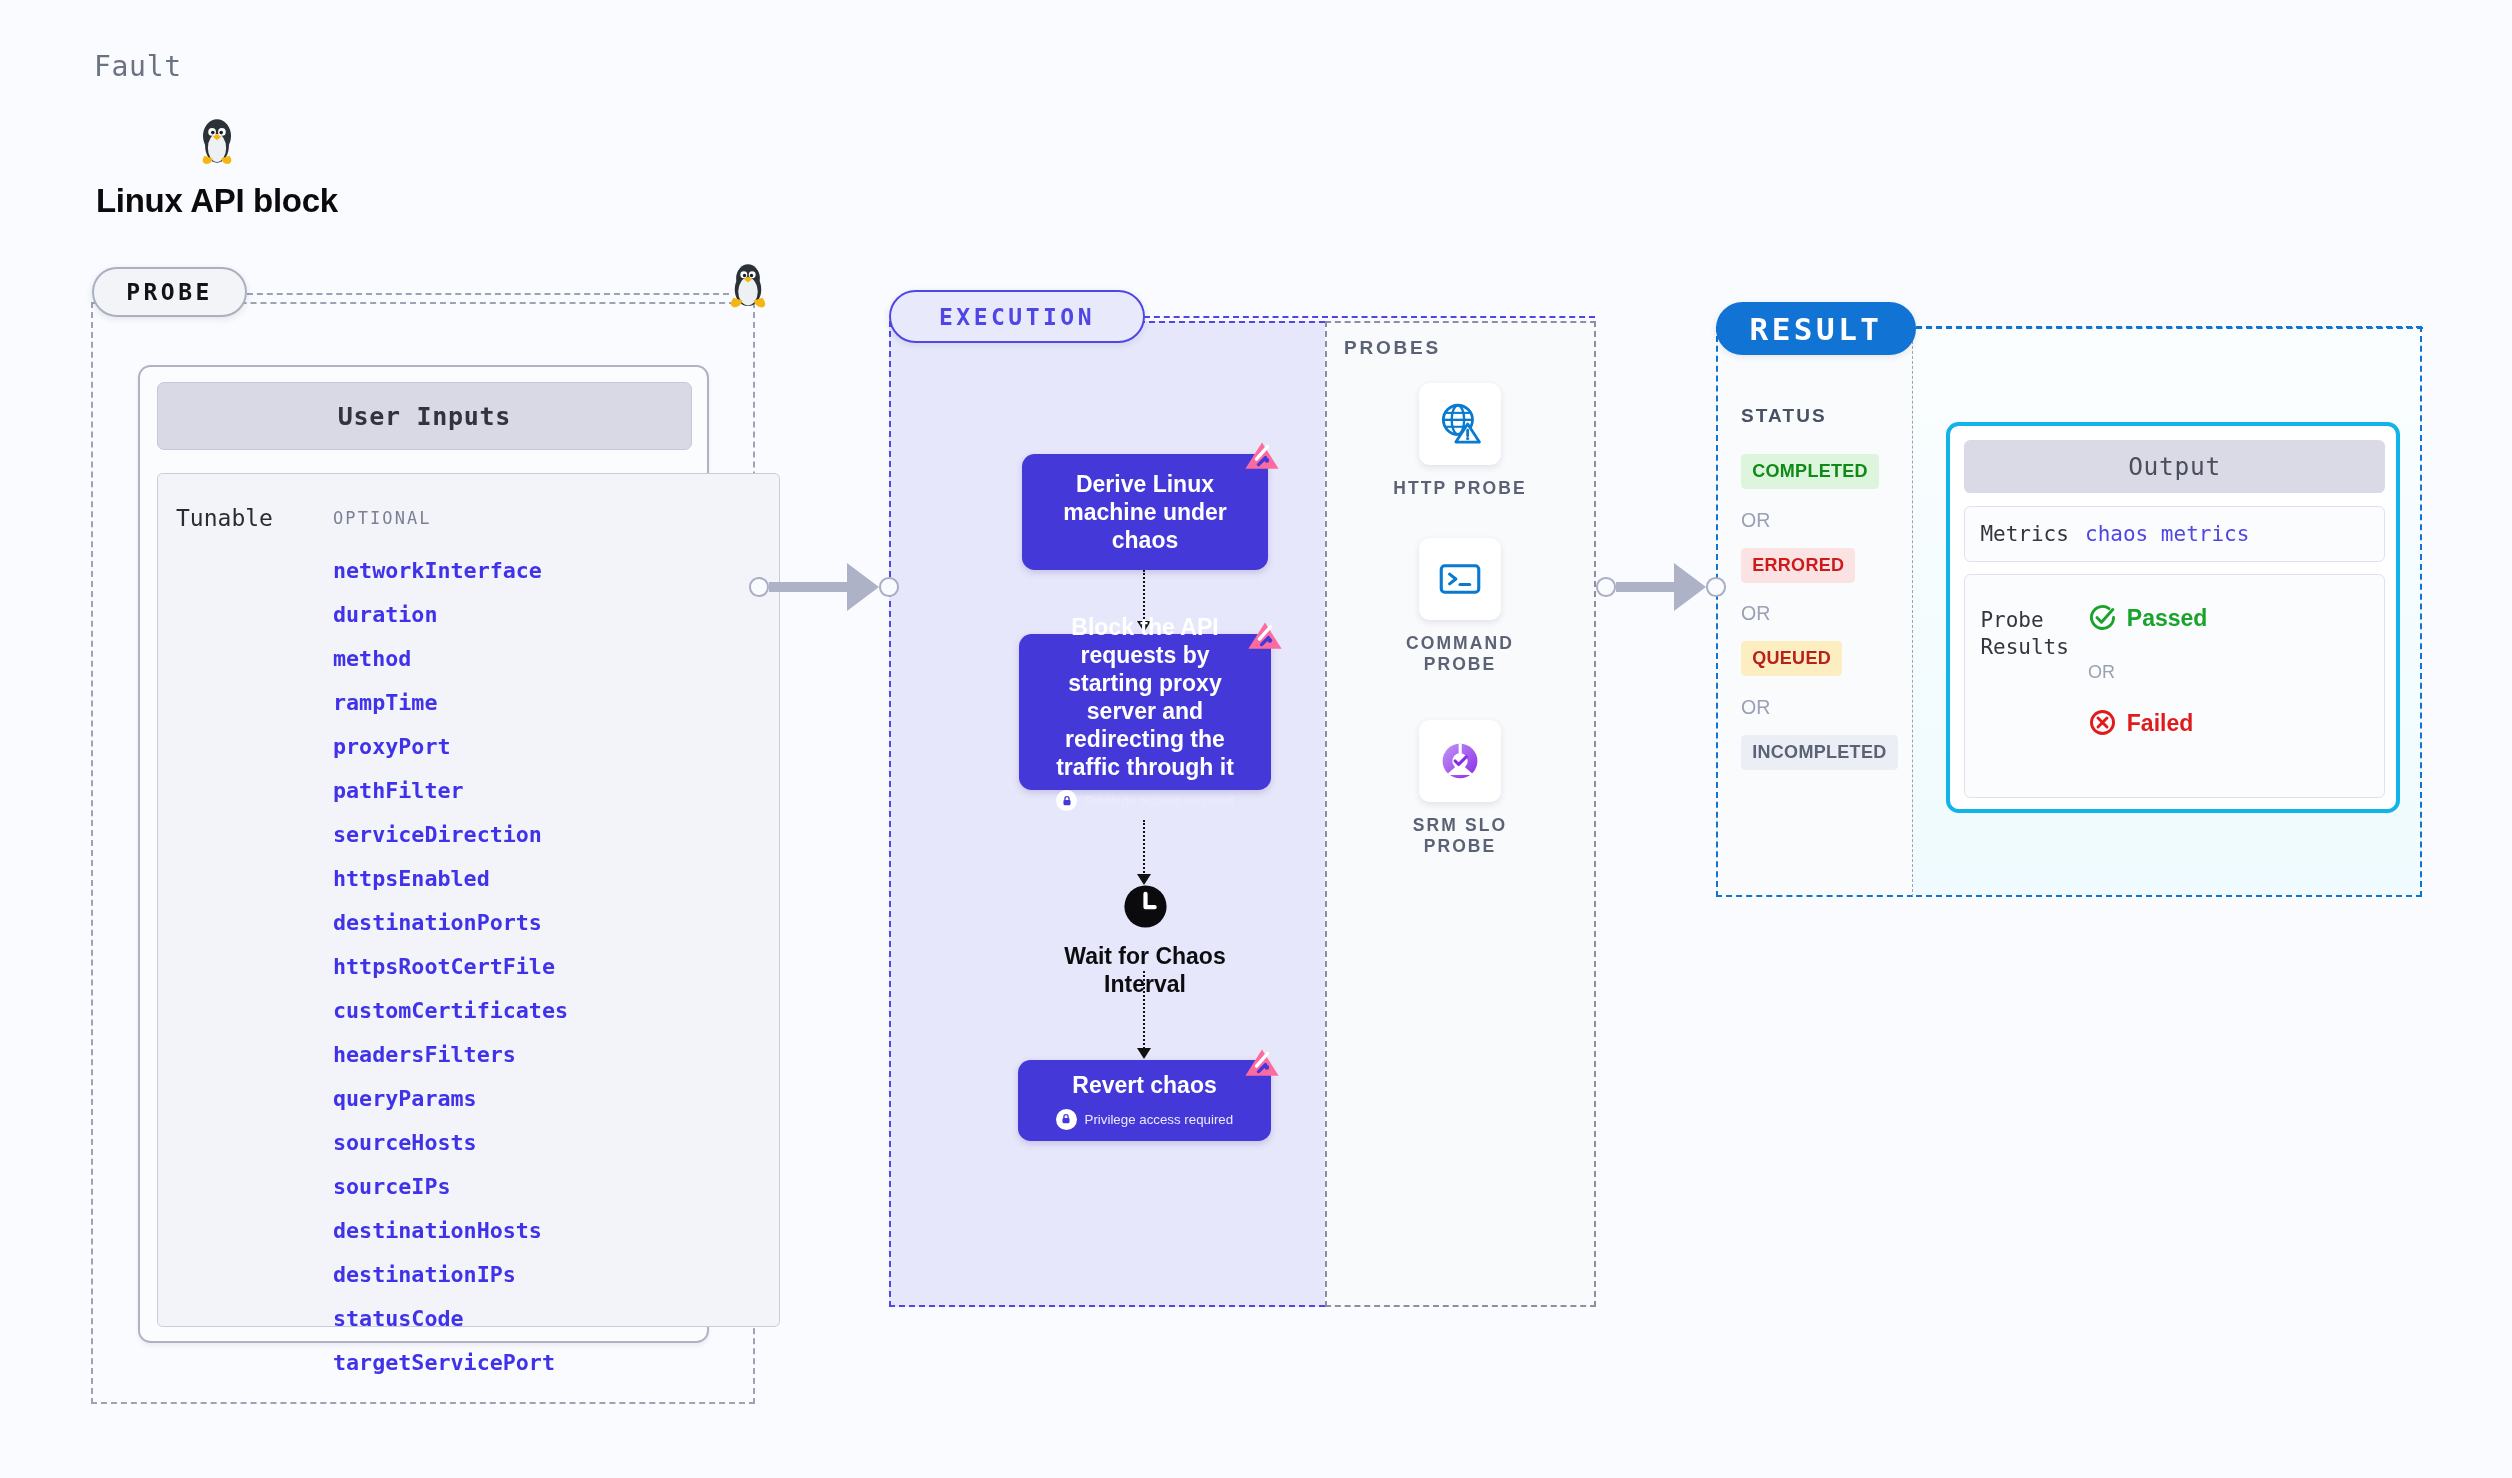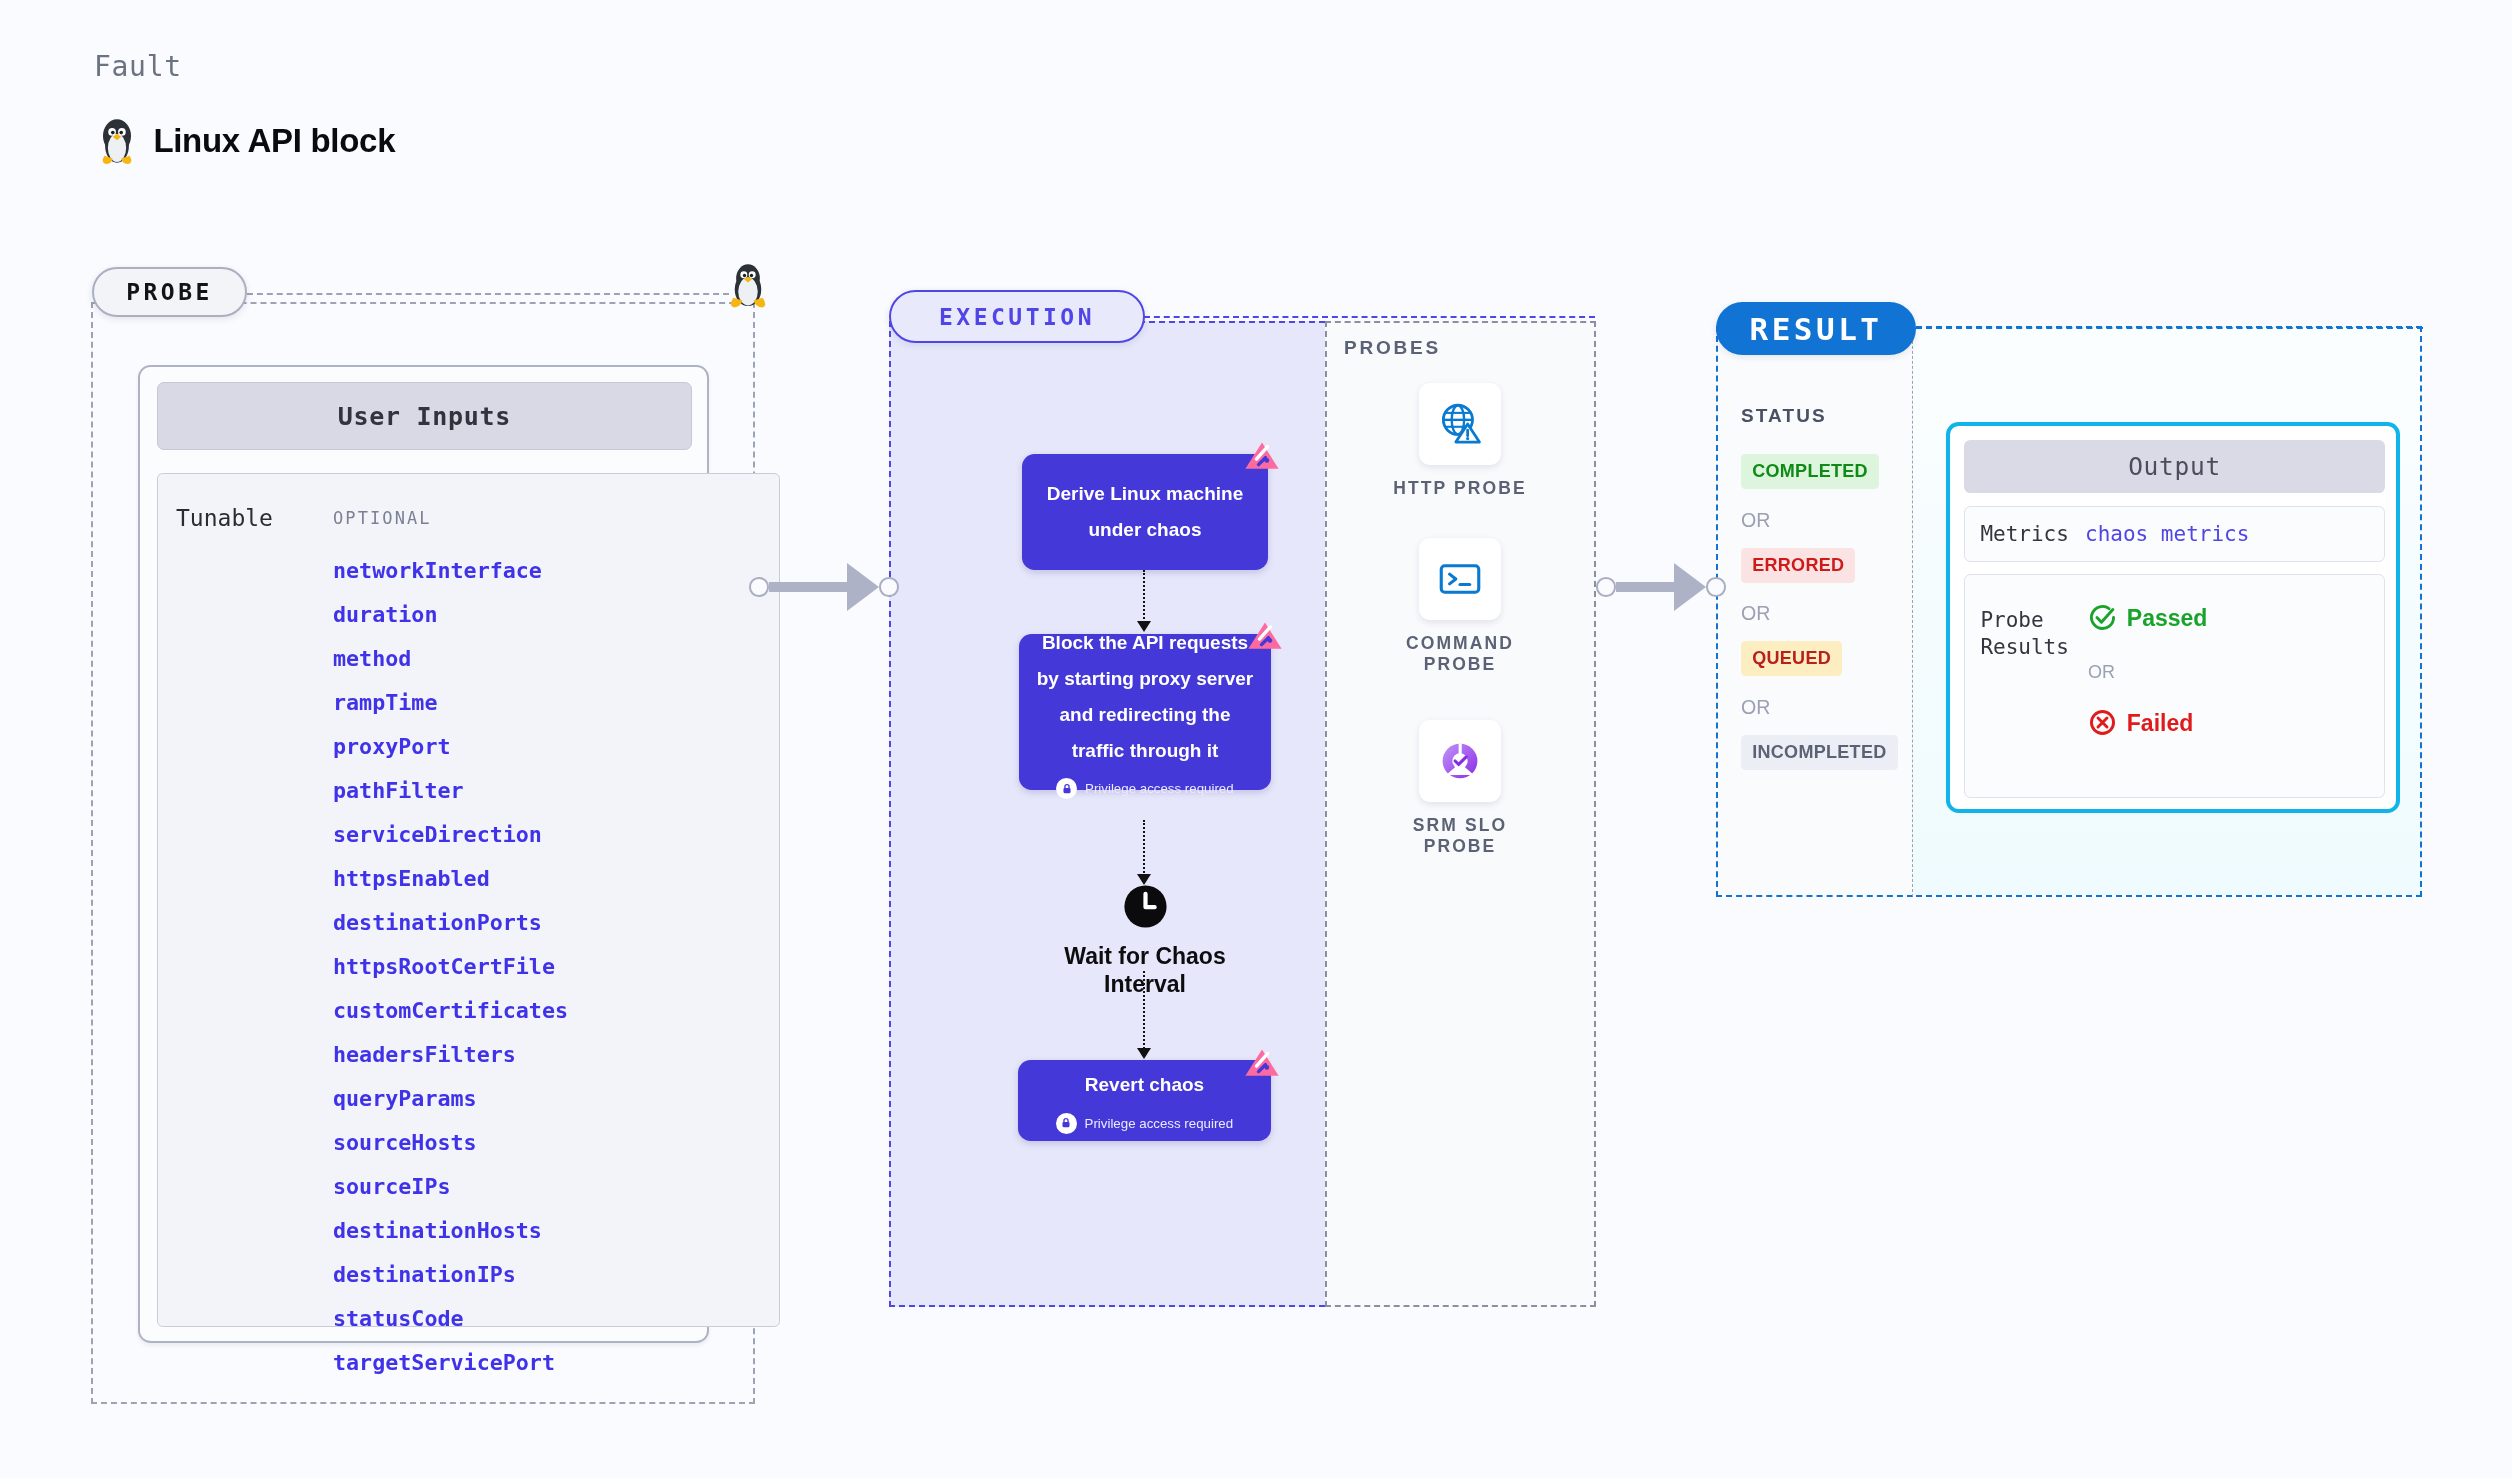--- a/index.html
+++ b/index.html
@@ -13,21 +13,21 @@
   }
 
   #canvas { position: relative; width: 2512px; height: 1478px; }
 
   
   .hdr-fault {
     position: absolute; left: 94px; top: 50px;
     font-family: "DejaVu Sans Mono", monospace;
     font-size: 28px; color: #6b7280; letter-spacing: 0.7px;
   }
-  .hdr-row { position: absolute; left: 96px; top: 115px; display: flex; align-items: center; gap: 15.4px; }
+  .hdr-row { position: absolute; left: 96px; top: 115px; display: flex; align-items: center; gap: 15.4px; flex-direction: column; }
   .hdr-title {
     font-family: "Liberation Sans", sans-serif;
     font-size: 33px; font-weight: 700; color: #0b0b0d; letter-spacing: -0.3px;
   }
 
   
   .tux { position: relative; display: inline-block; }
   .tux svg { display: block; }
 
   
@@ -134,21 +134,21 @@
   
   .flow { position: absolute; left: 889px; top: 321px; width: 436px; height: 986px; }
 
   .node {
     position: absolute;
     background: #4538d8; border-radius: 12.6px;
     display: flex; flex-direction: column; align-items: center; justify-content: center;
     color: #fff; text-align: center;
     box-shadow: 0 2.8px 7px rgba(40,35,140,.18);
   }
-  .node-text { font-size: 19px; font-weight: 700; line-height: 36px; padding: 0 17px; }
+  .node-text { font-size: 23px; font-weight: 700; line-height: 28px; padding: 0 17px; }
   .node-1 { left: 133px; top: 133px; width: 246px; height: 116px; }
   .node-2 { left: 130px; top: 313px; width: 252px; height: 156px; }
   .node-3 { left: 129px; top: 739px; width: 253px; height: 81px; }
 
   .priv {
     display: flex; align-items: center; gap: 7.7px;
     margin-top: 9.8px; font-size: 13.3px; font-weight: 400; color: #eceafd;
   }
   .priv-icon {
     width: 21px; height: 21px; border-radius: 50%;

